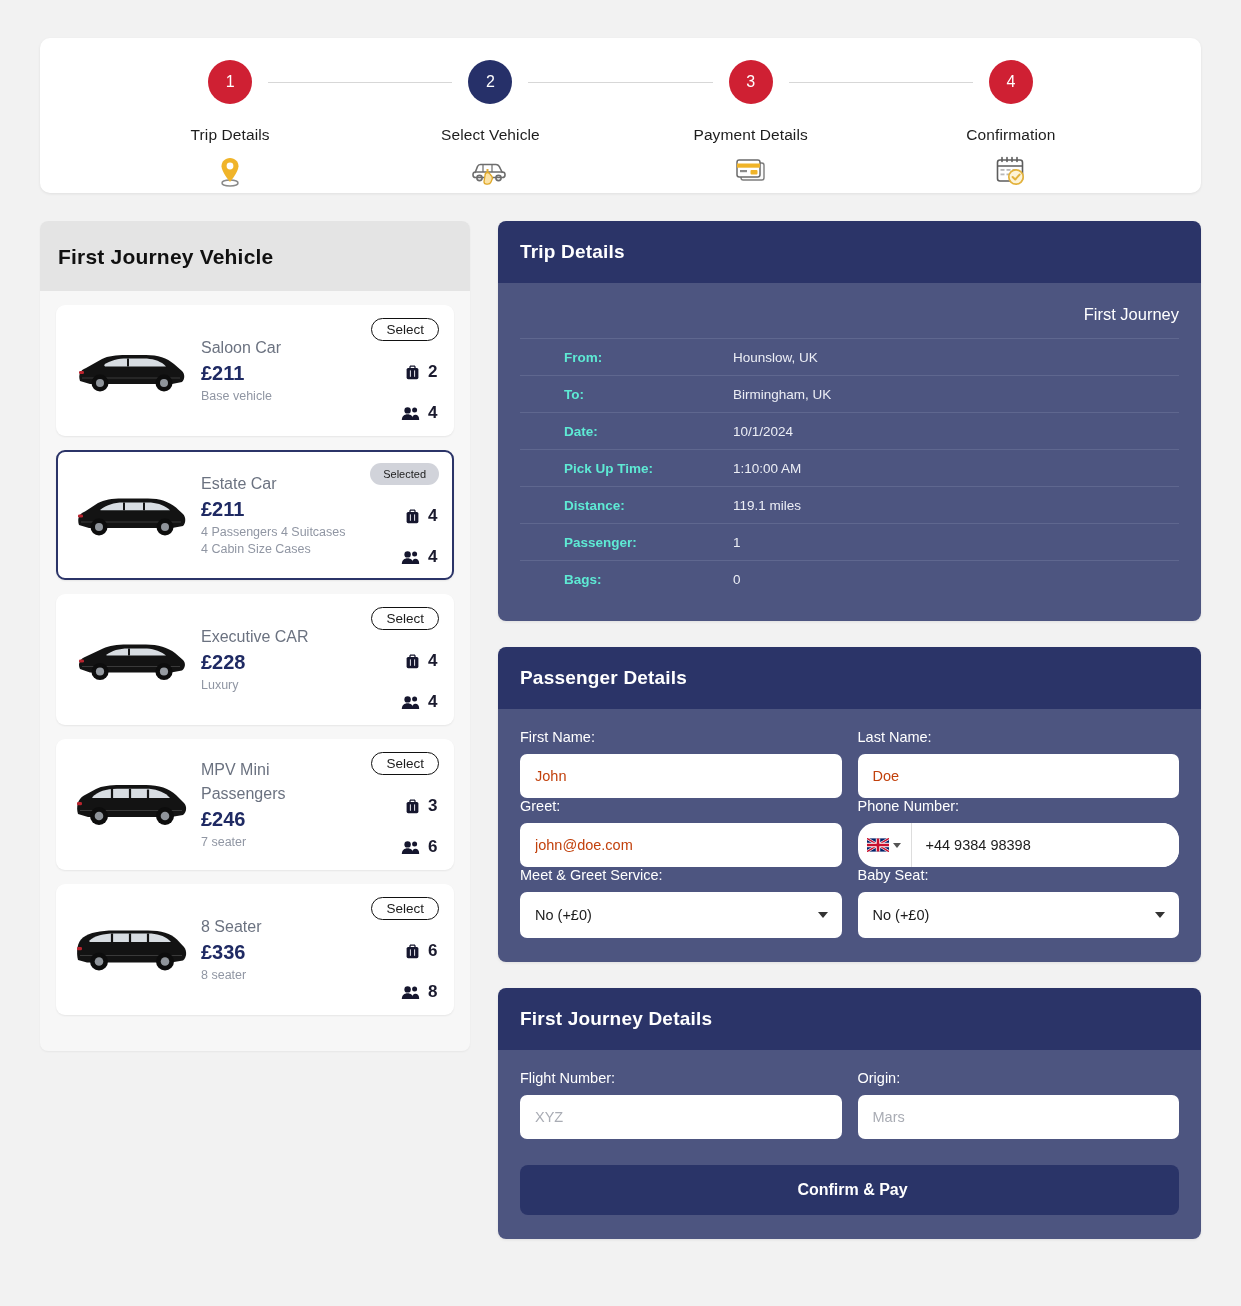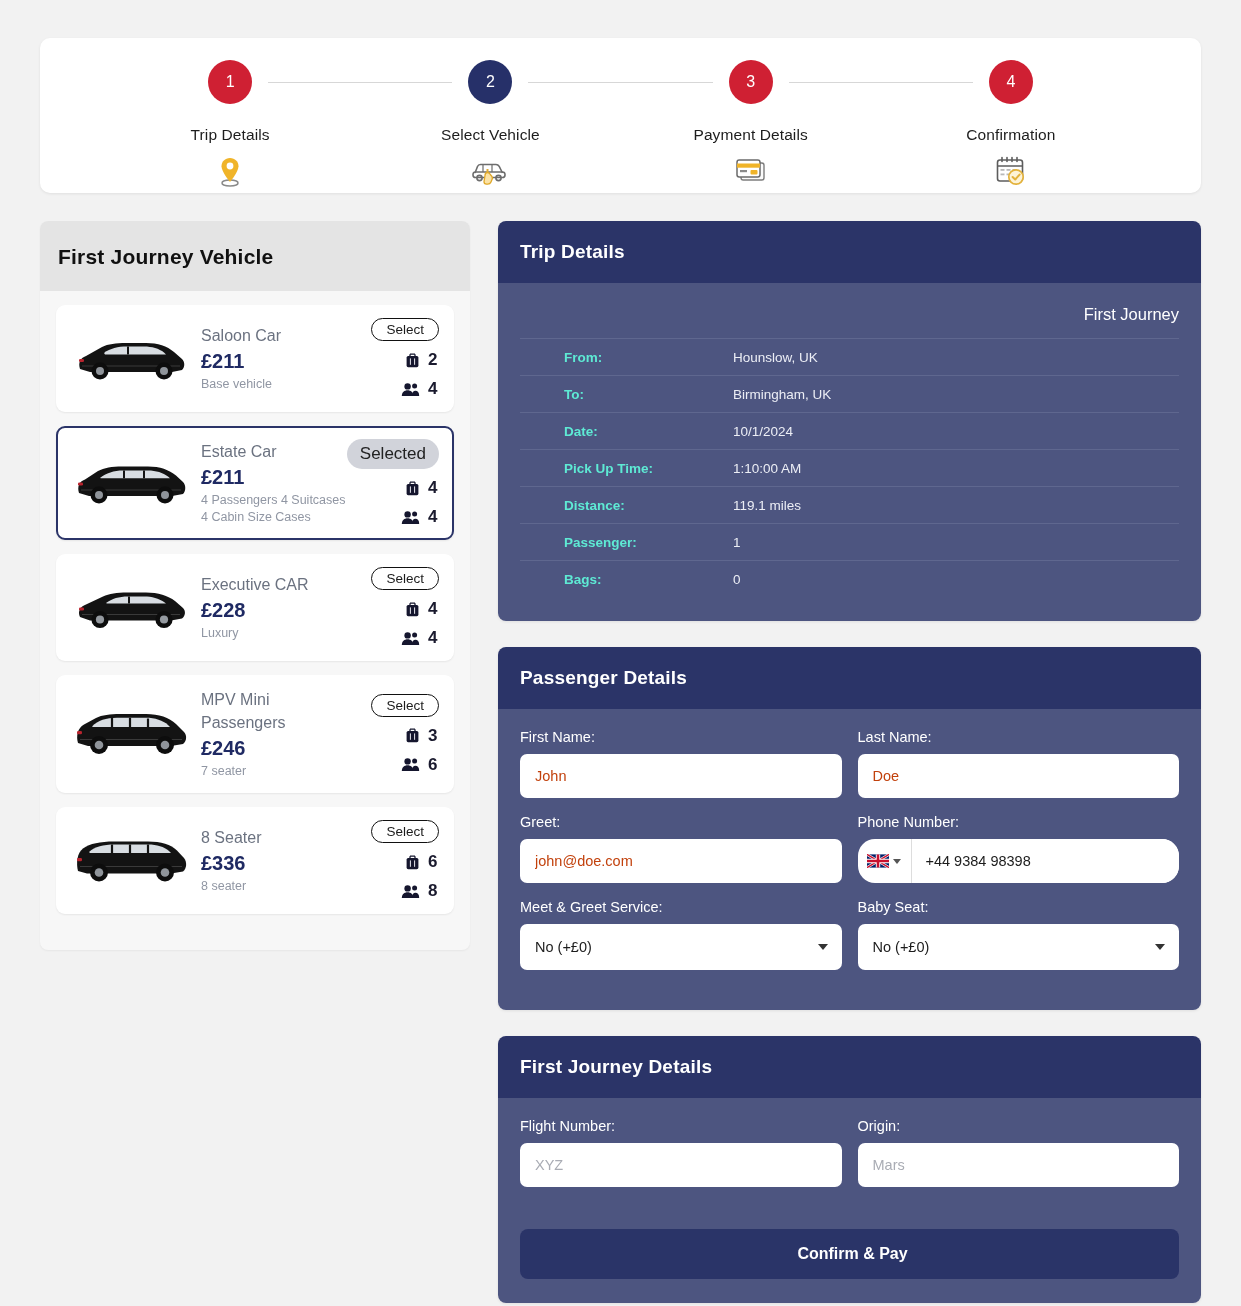--- a/index.html
+++ b/index.html
@@ -143,35 +143,36 @@
   .veh-desc {
     font-size: 12.5px;
     color: #9096a3;
     line-height: 1.35;
     white-space: pre-line;
   }
   .veh-right {
     width: 88px; flex: 0 0 88px;
     display: flex; flex-direction: column;
     align-items: flex-end;
+    gap: 12px;
   }
   .sel-btn {
     border: 1.7px solid #111;
     border-radius: 20px;
     background: #fff;
     font-size: 13.5px;
     color: #1b1b1b;
     padding: 3px 14px;
     cursor: pointer;
     font-family: "Liberation Sans", sans-serif;
   }
   .sel-badge {
     background: #d1d3da;
     border-radius: 20px;
-    font-size: 17px;
+    font-size: 11px;
     color: #222;
     padding: 5px 13px;
     border: none;
     cursor: pointer;
     font-family: "Liberation Sans", sans-serif;
   }
   .cap-row {
     display: flex;
     align-items: center;
     justify-content: flex-end;
@@ -231,21 +232,21 @@
   }
   .kv-val { color: #eceef5; }
 
   
   .form-grid {
     display: grid;
     grid-template-columns: 1fr 1fr;
     column-gap: 16px;
     row-gap: 0;
   }
-  .field { margin-bottom: 16px; }
+  .field { }
   .field label {
     display: block;
     font-size: 14.5px;
     color: #ffffff;
     margin-bottom: 9px;
   }
   .inp {
     width: 100%;
     height: 44px;
     border-radius: 7px;

